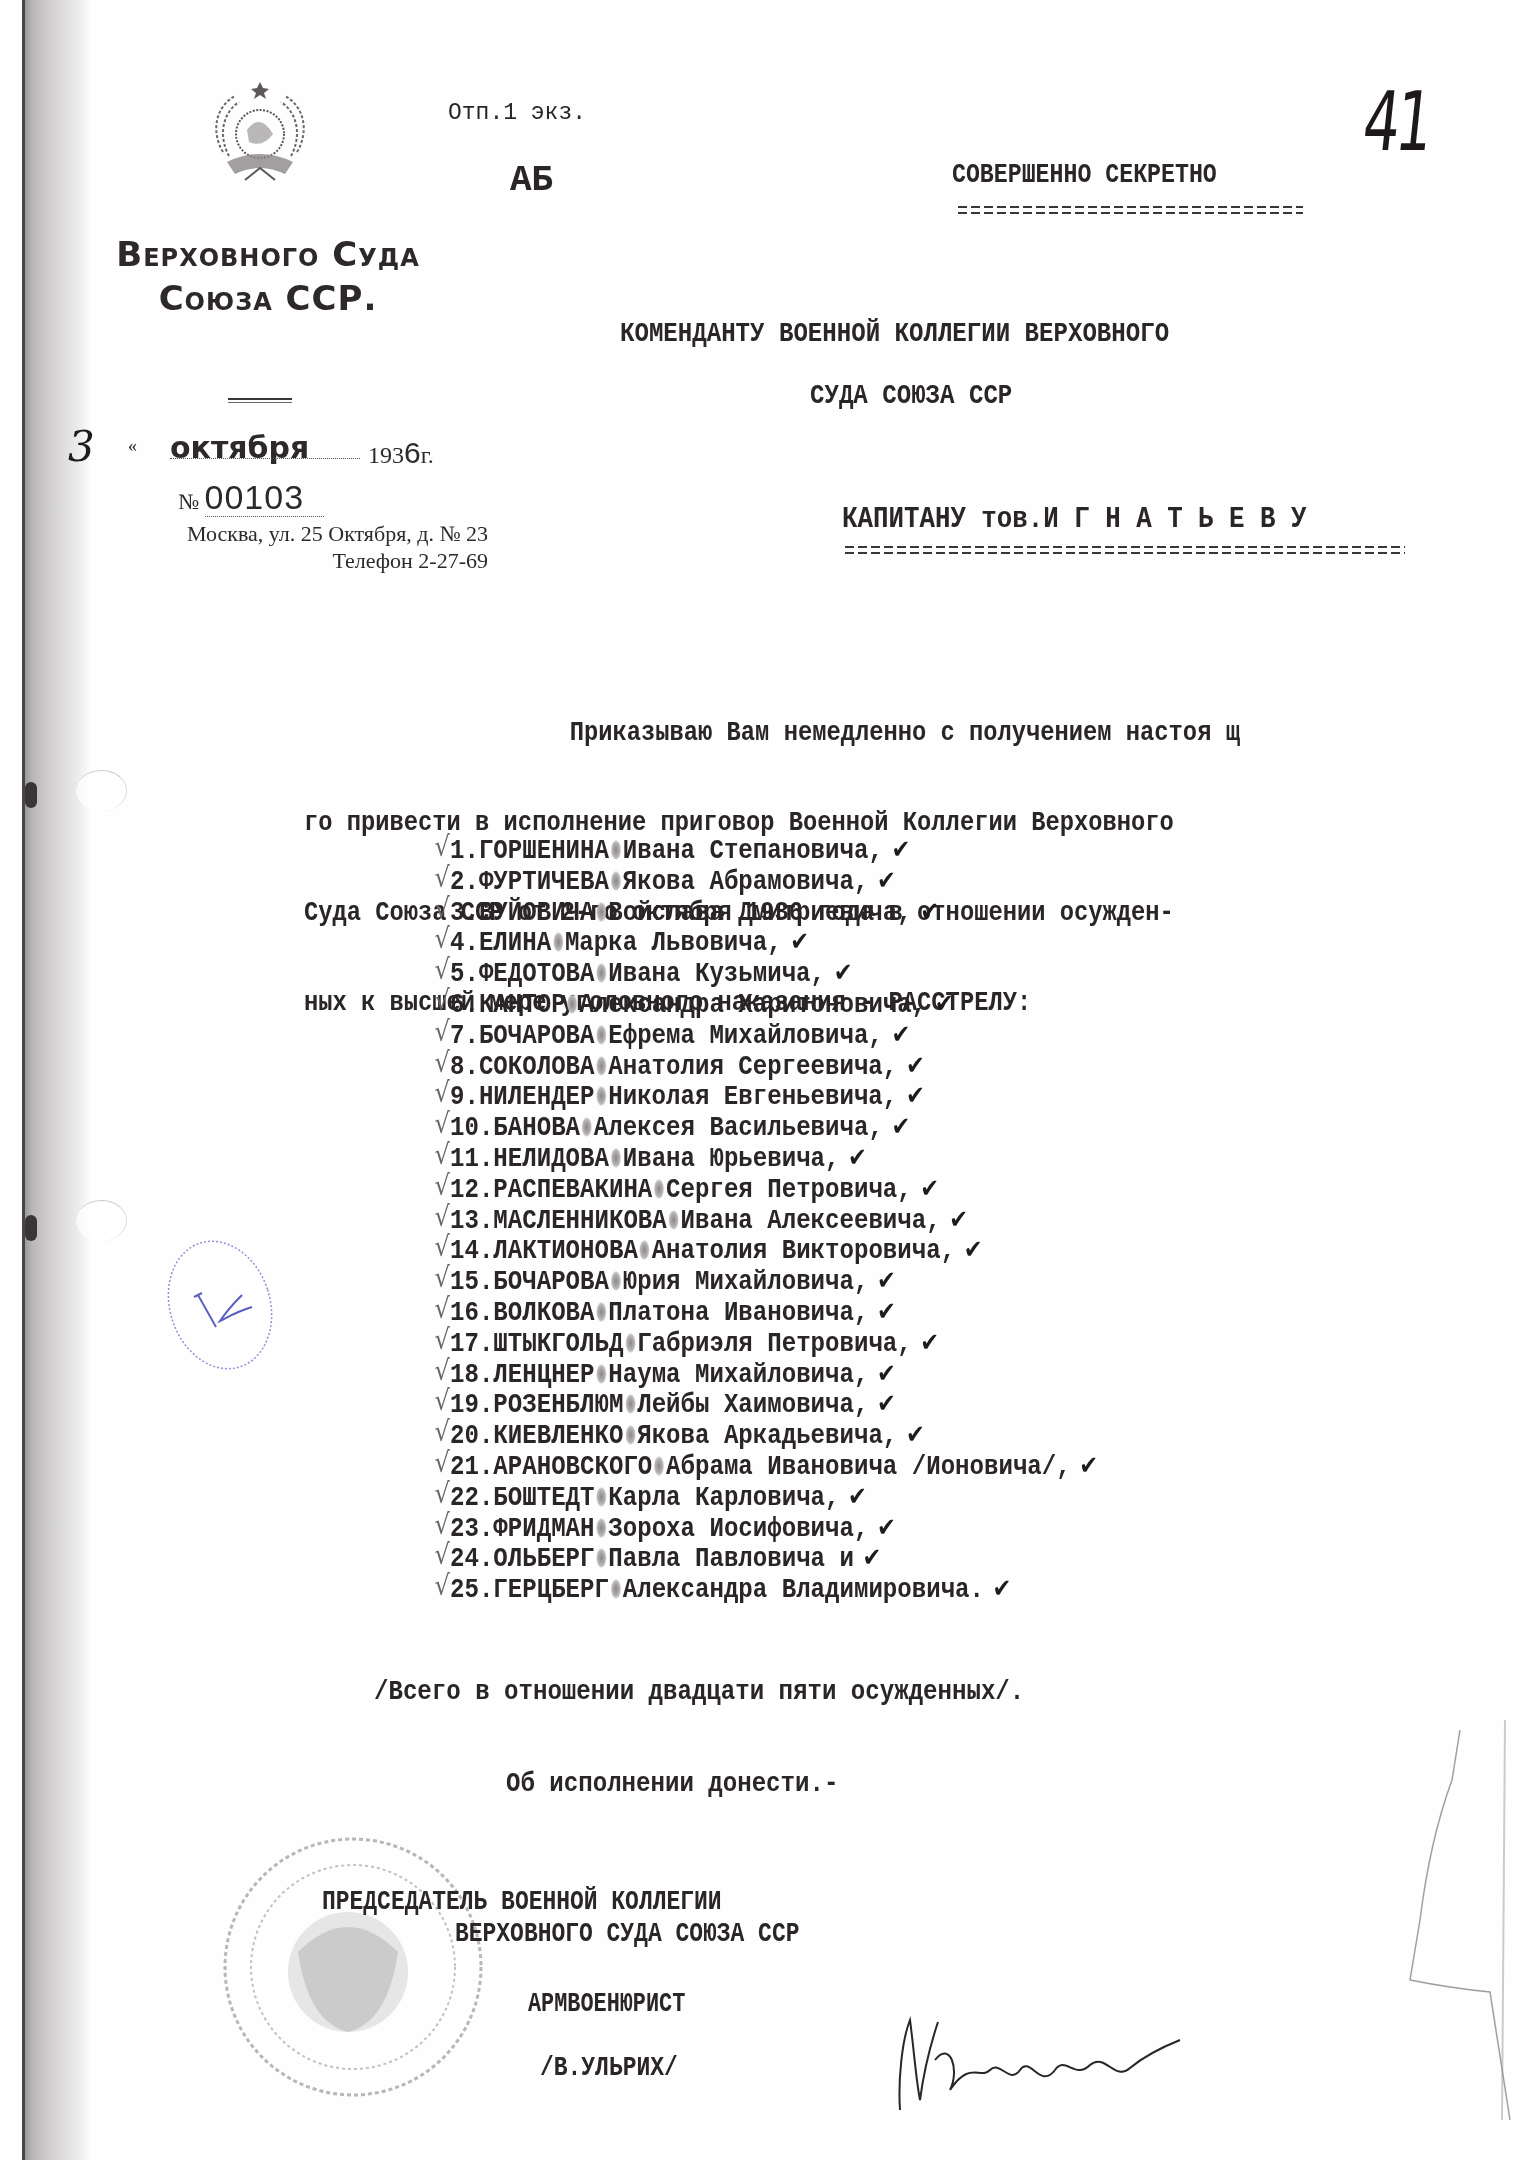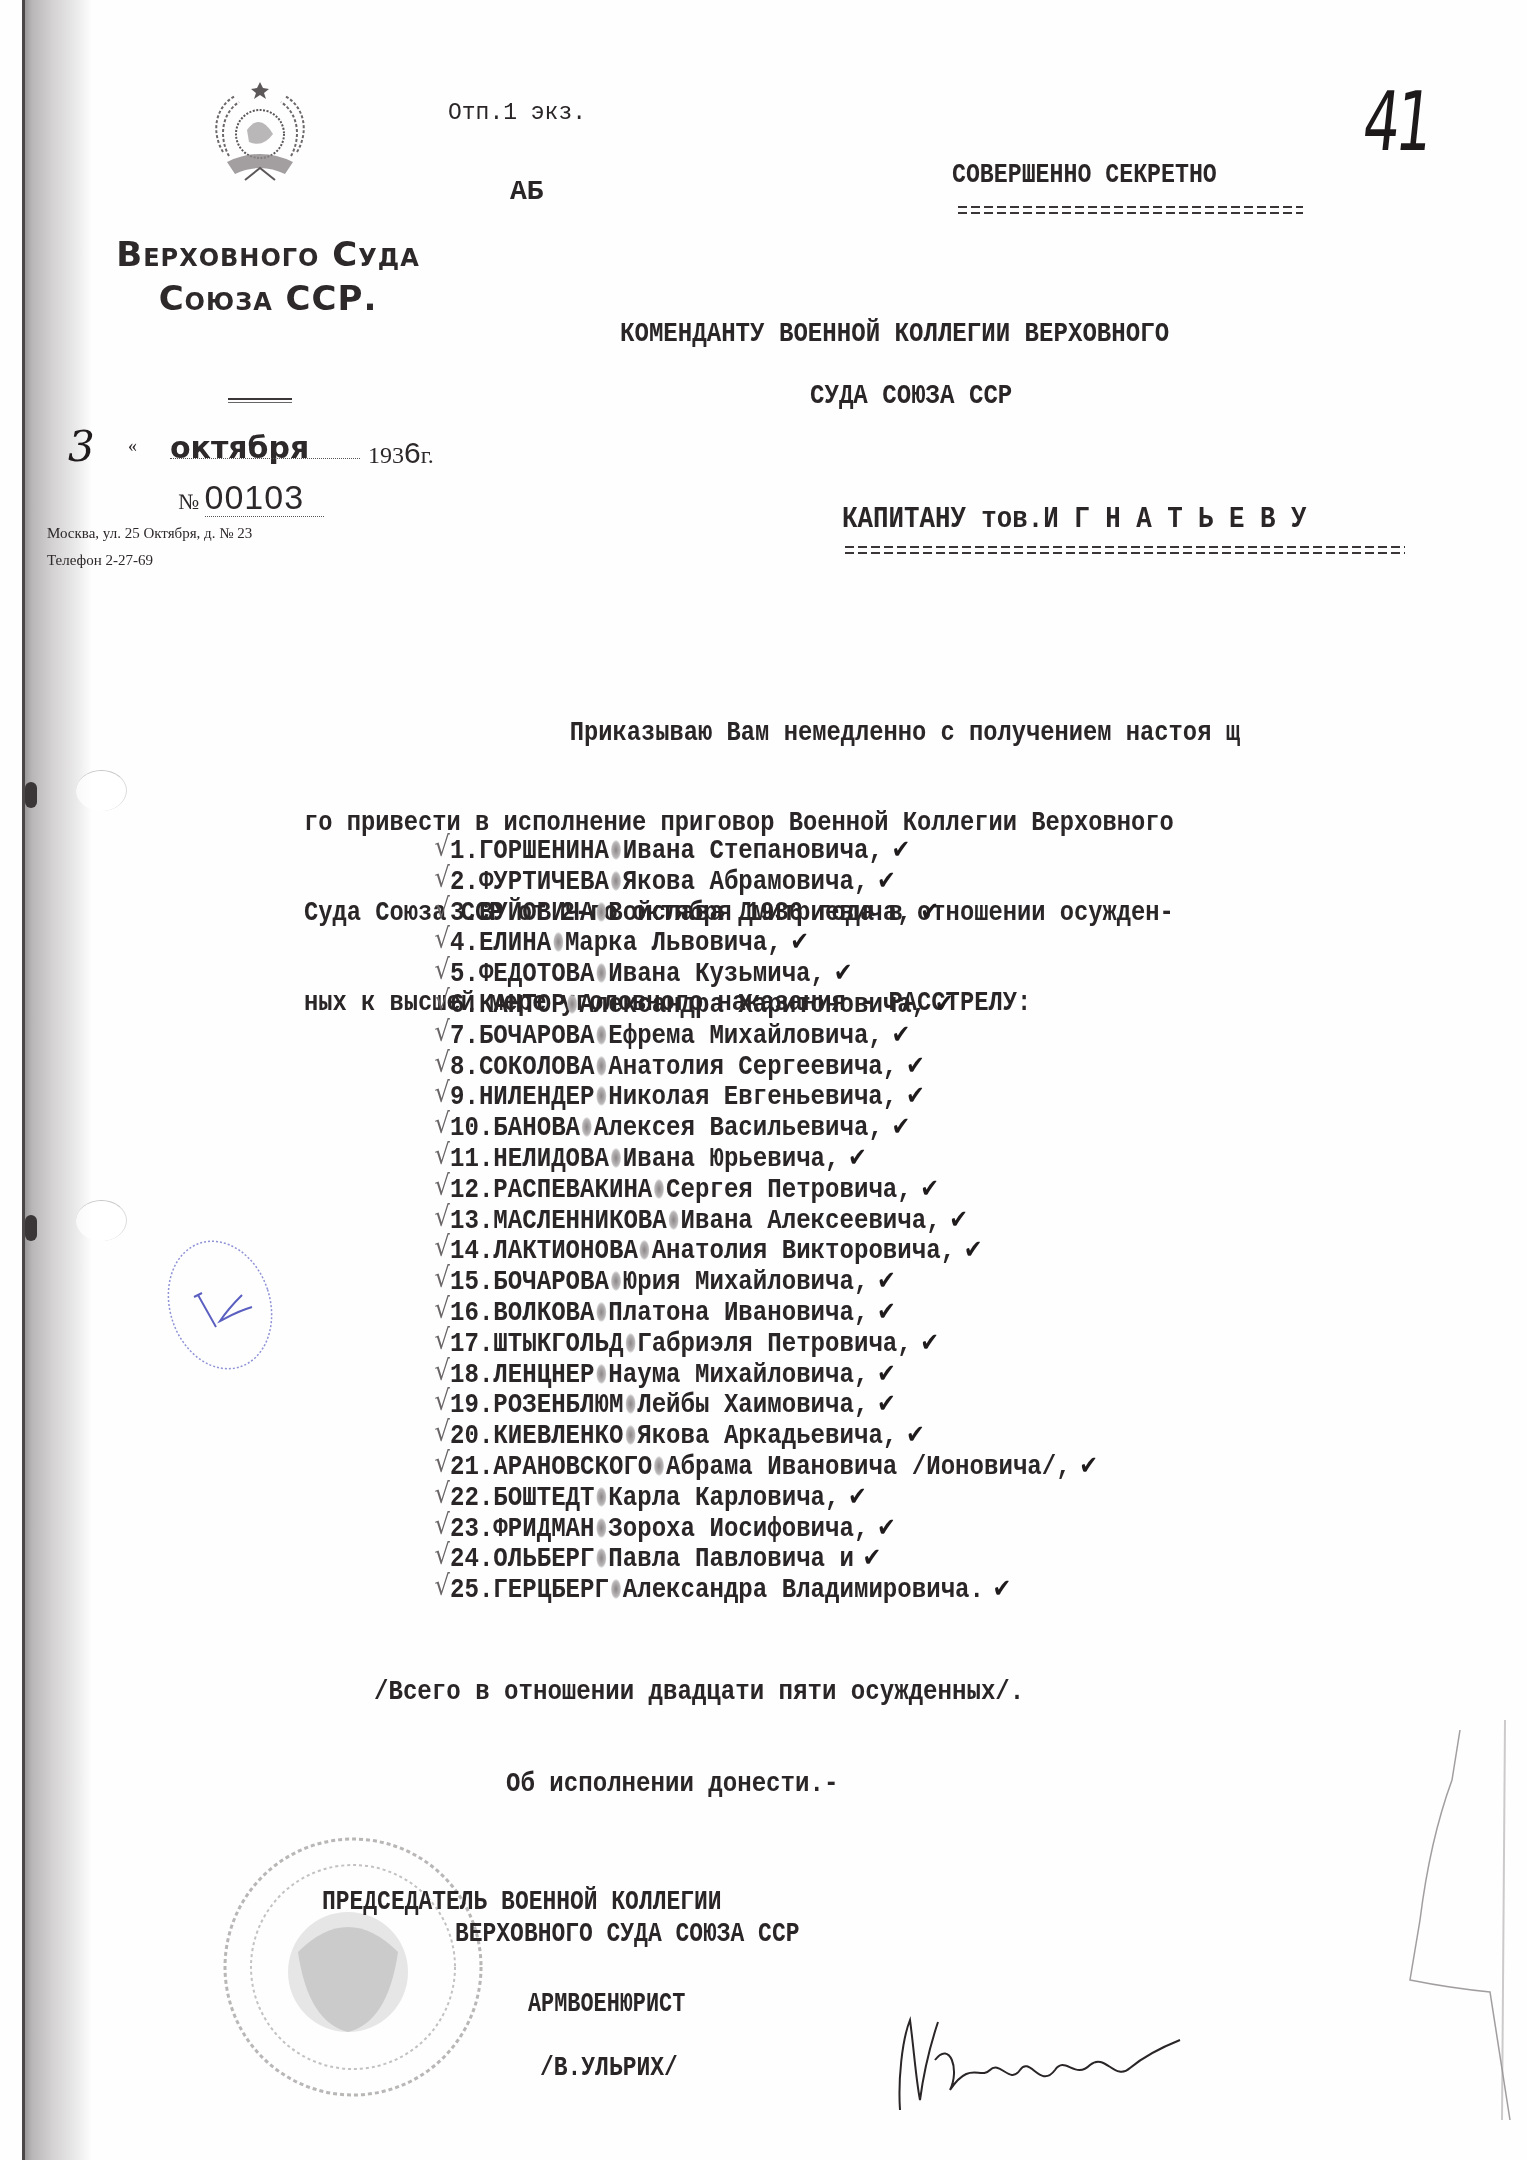--- a/index.html
+++ b/index.html
@@ -63,31 +63,31 @@
   }
   .date-line .dots1 { position: absolute; left: 120px; top: 28px; width: 190px; border-bottom: 1px dotted #555; }
   .date-line .year { position: absolute; left: 318px; top: 6px; font-size: 24px; text-align: center; }
   .date-line .year-hand { font-size: 30px; font-family: "Liberation Sans", sans-serif; }
   .doc-number {
     position: absolute; left: 178px; top: 478px; font-family: "Liberation Serif", serif;
     font-size: 22px; color: #2d2829;
   }
   .doc-number .num { font-family: "Liberation Sans", sans-serif; font-size: 34px; letter-spacing: 1px; border-bottom: 1px dotted #555; padding-right: 20px; }
   .address {
-    position: absolute; left: 47px; top: 520px; width: 420px; text-align: left;
-    font-family: "Liberation Serif", serif; font-size: 15px; line-height: 27px; color: #2d2829;
+    position: absolute; left: 68px; top: 520px; width: 420px; text-align: right;
+    font-family: "Liberation Serif", serif; font-size: 22px; line-height: 27px; color: #2d2829;
   }
 
   
   .tw {
     font-family: "Liberation Mono", monospace; color: #2a2526;
     font-weight: bold; white-space: pre;
   }
   .copy-note { position: absolute; left: 448px; top: 100px; font-size: 23px; font-weight: normal; }
-  .ab-mark { position: absolute; left: 510px; top: 160px; font-size: 28px; margin-top: 16px; }
+  .ab-mark { position: absolute; left: 510px; top: 160px; font-size: 36px; }
   .secret { position: absolute; left: 952px; top: 160px; font-size: 27px; transform: scaleX(0.86); transform-origin: left; }
   .dbl-rule {
     height: 8px;
     background:
       repeating-linear-gradient(90deg, #3a3536 0 9px, transparent 9px 13px) top/100% 2px no-repeat,
       repeating-linear-gradient(90deg, #3a3536 0 9px, transparent 9px 13px) bottom/100% 2px no-repeat;
   }
   .secret-rule { position: absolute; left: 958px; top: 206px; width: 345px; }
   .folio {
     position: absolute; left: 1350px; top: 74px; font-size: 82px;

